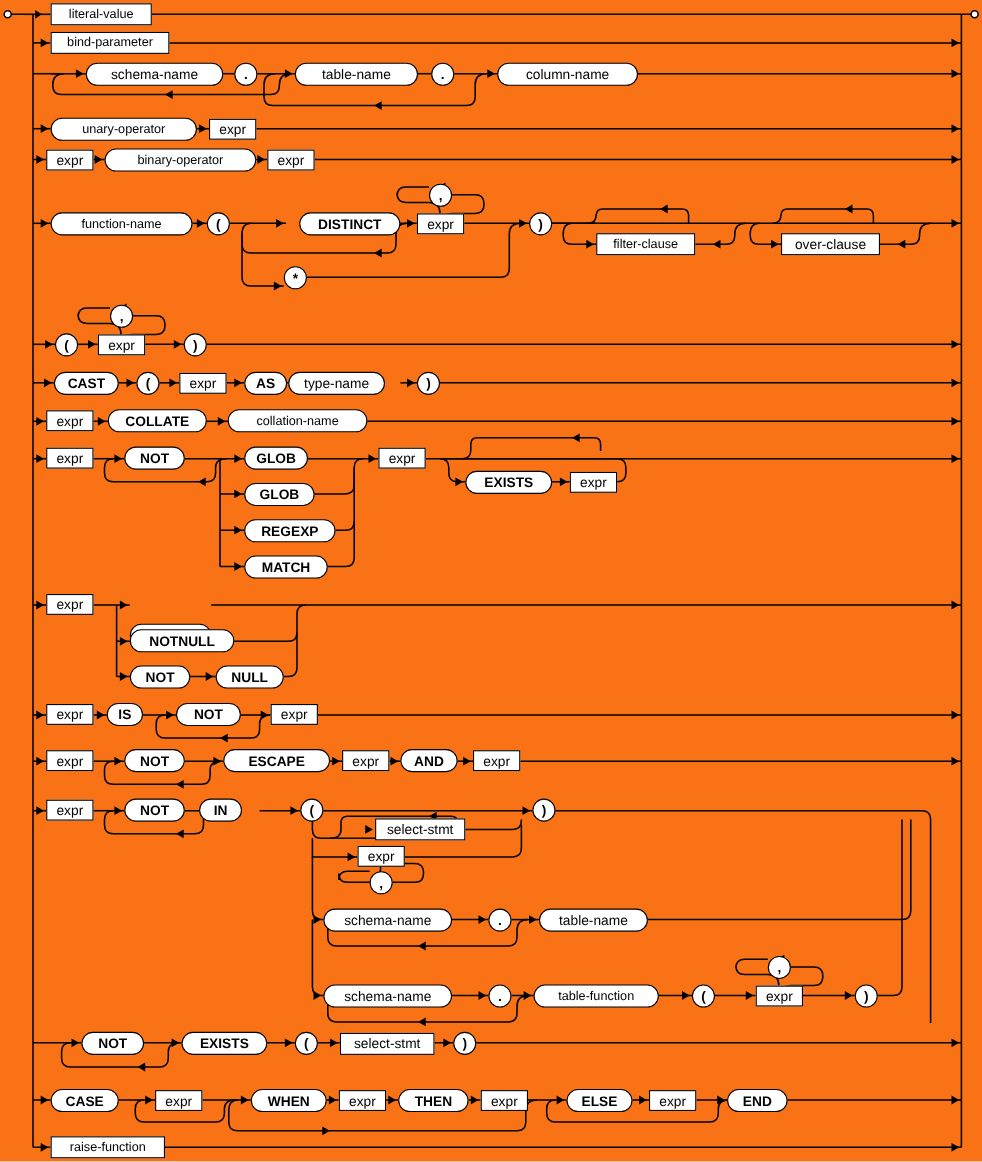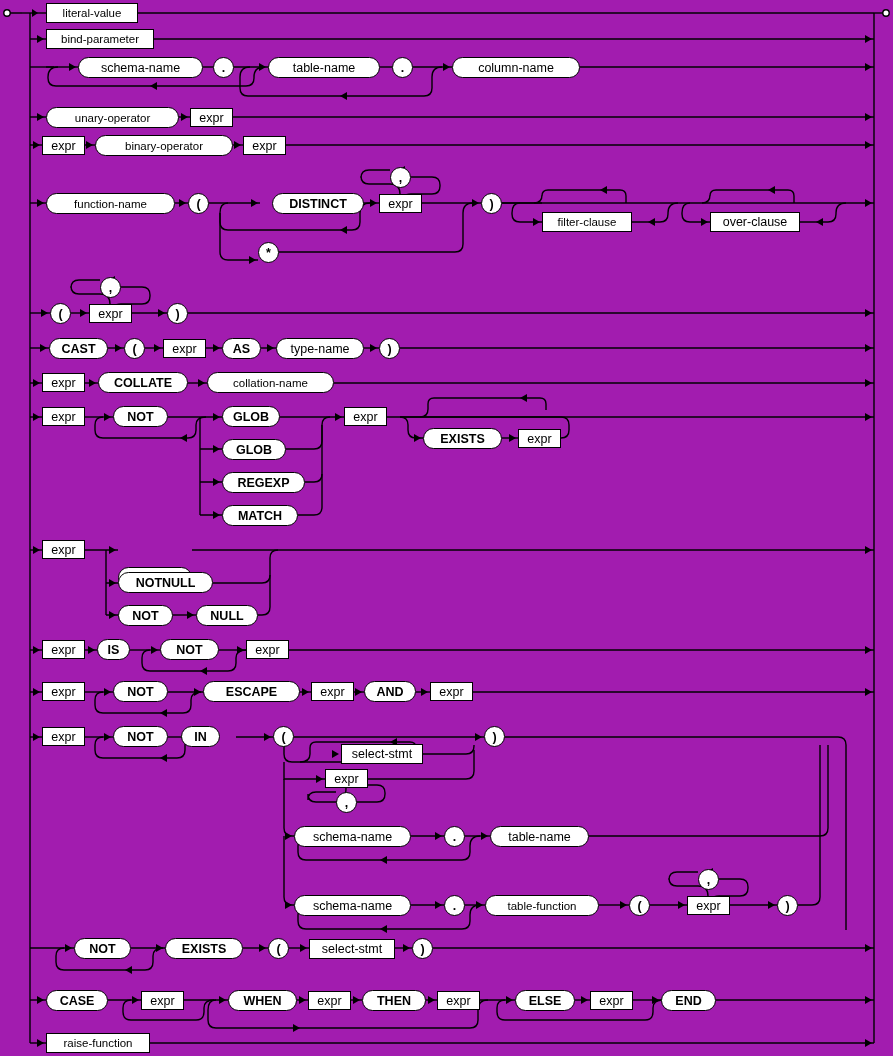--- a/index.html
+++ b/index.html
@@ -1,17 +1,17 @@
 <!DOCTYPE html>
 <html><head>
 <meta charset="utf-8">
 <style>
   html,body{margin:0;padding:0;background:#ffffff;}
   body{font-family:"Liberation Sans", sans-serif;}
-  #canvas{position:relative;width:893px;height:1056px;background:#a21caf;overflow:hidden;}
+  #canvas{position:relative;width:893px;height:1056px;background:#f97316;overflow:hidden;}
   svg.wires{position:absolute;left:0;top:0;width:893px;height:1056px;}
   .node{position:absolute;box-sizing:border-box;display:flex;align-items:center;justify-content:center;
         background:#fff;border:1.4px solid #000;color:#000;white-space:nowrap;}
   .rect{border-radius:0;font-size:12.5px;}
   .round{border-radius:999px;font-size:12.5px;font-weight:bold;}
   .term{border-radius:999px;font-size:12.5px;}
   .tiny{font-size:11.5px;}
   .circ{border-radius:50%;font-size:12.5px;font-weight:bold;}
 </style>
 </head>
@@ -413,21 +413,21 @@
       </div>
       <div class="node circ" style="left: 124px; top: 338px; width: 21px; height: 21px;">
         <span>(</span>
       </div>
       <div class="node rect" style="left: 163px; top: 339px; width: 43px; height: 19px;">
         <span>expr</span>
       </div>
       <div class="node round" style="left: 222px; top: 338px; width: 39px; height: 21px; align-items: center;">
         <span>AS</span>
       </div>
-      <div class="node term" style="left: 276px; top: 338px; width: 88px; height: 21px;">
+      <div class="node term" style="left: 262px; top: 338px; width: 88px; height: 21px;">
         <span>type-name</span>
       </div>
       <div class="node circ" style="left: 379px; top: 338px; width: 21px; height: 21px;">
         <span>)</span>
       </div>
       <div class="node rect" style="left: 42px; top: 373px; width: 43px; height: 19px;">
         <span>expr</span>
       </div>
       <div class="node round" style="left: 98px; top: 372px; width: 90px; height: 21px;">
         <span>COLLATE</span>

